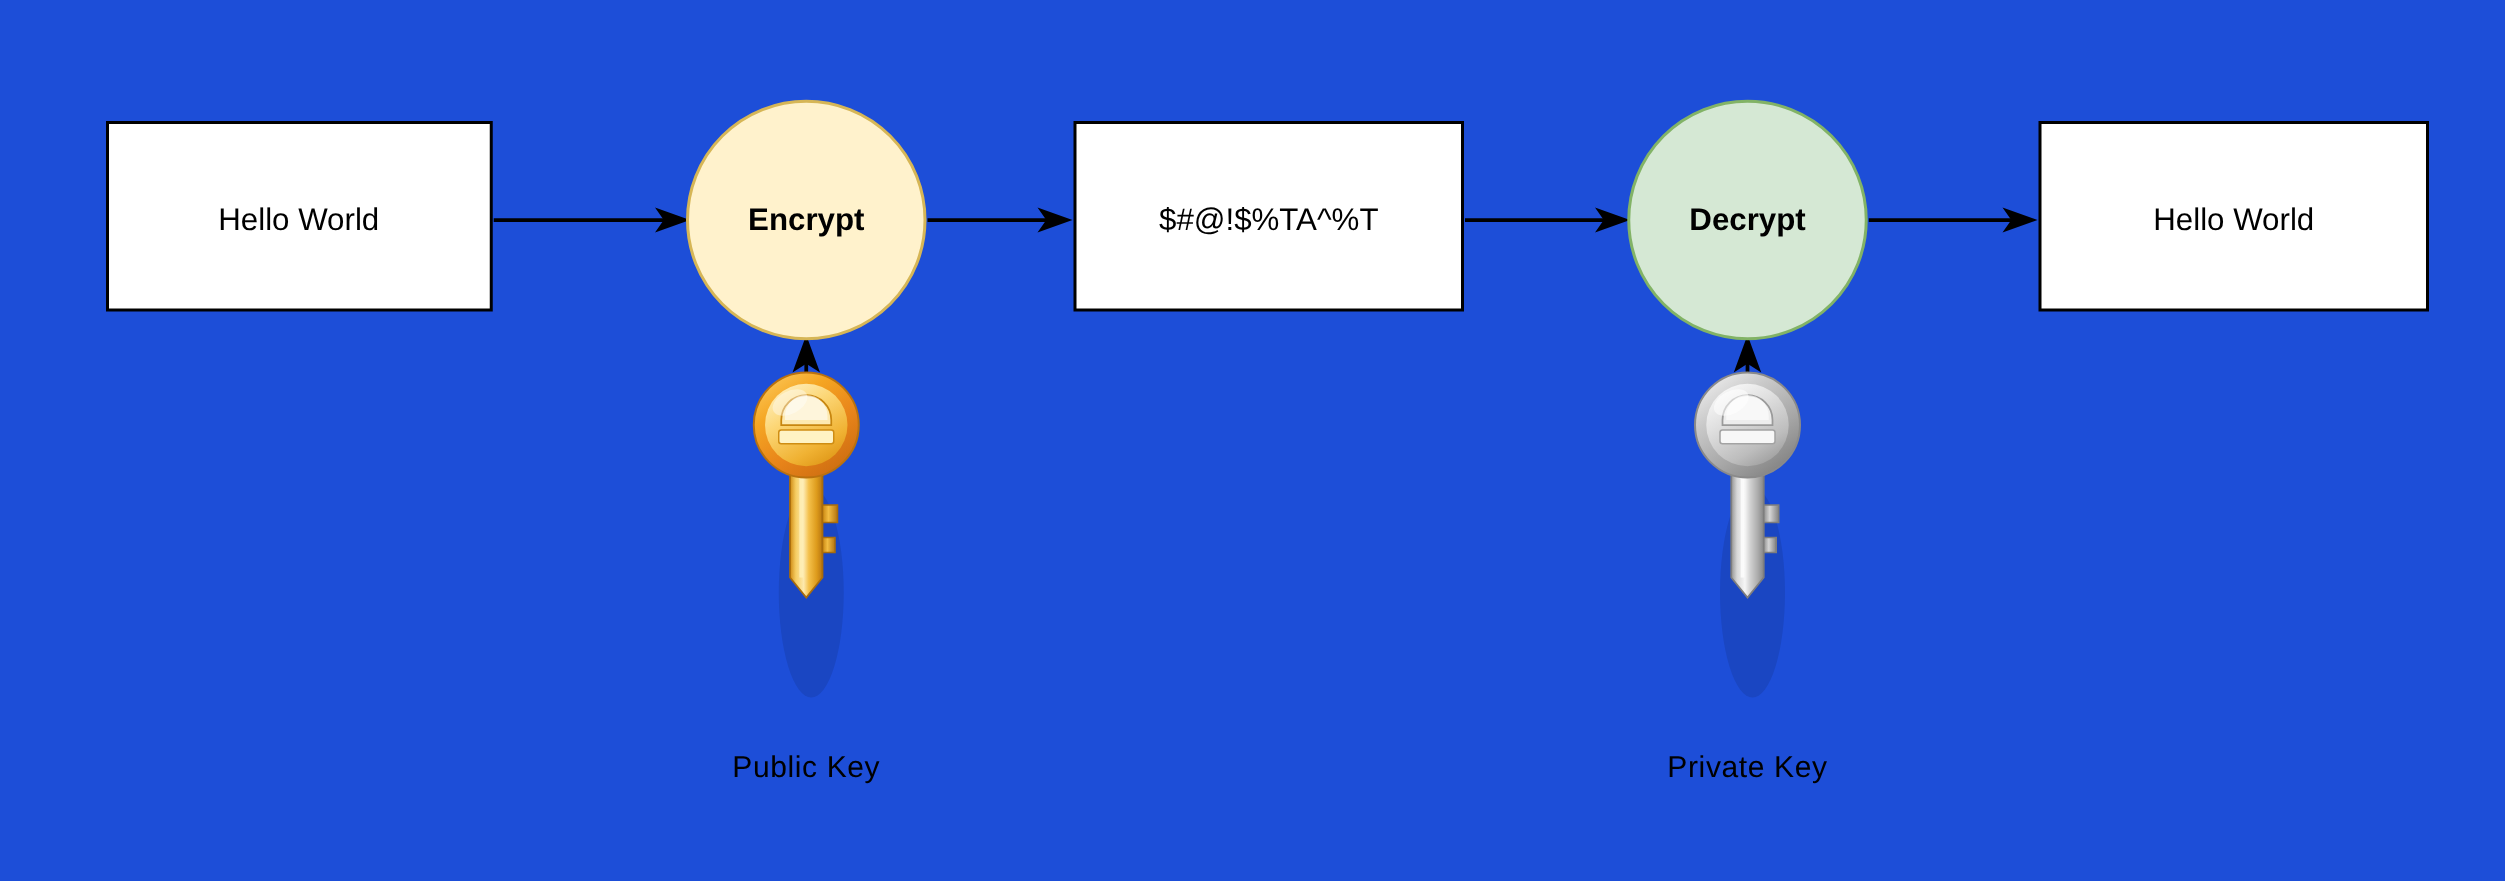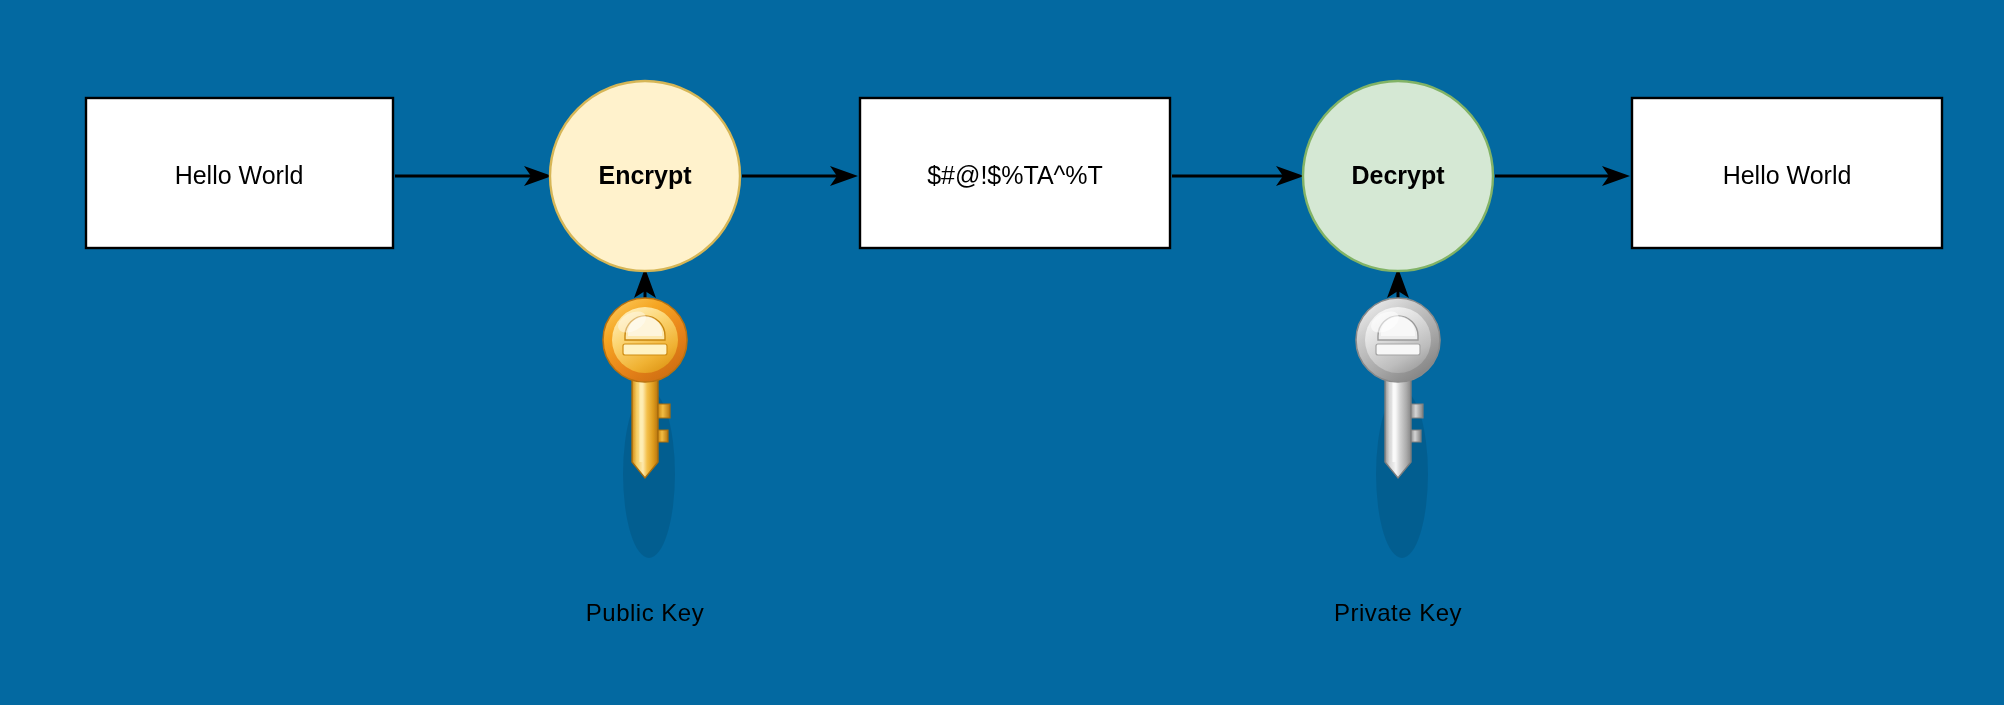--- a/index.html
+++ b/index.html
@@ -9,21 +9,21 @@
     background: #ffffff;
   }
   body {
     font-family: "Liberation Sans", sans-serif;
     -webkit-font-smoothing: antialiased;
   }
   #canvas {
     position: relative;
     width: 2004px;
     height: 705px;
-    background: #0369a1;
+    background: #1d4ed8;
     overflow: hidden;
   }
   #diagram-svg {
     position: absolute;
     left: 0;
     top: 0;
     width: 2004px;
     height: 705px;
     display: block;
   }

